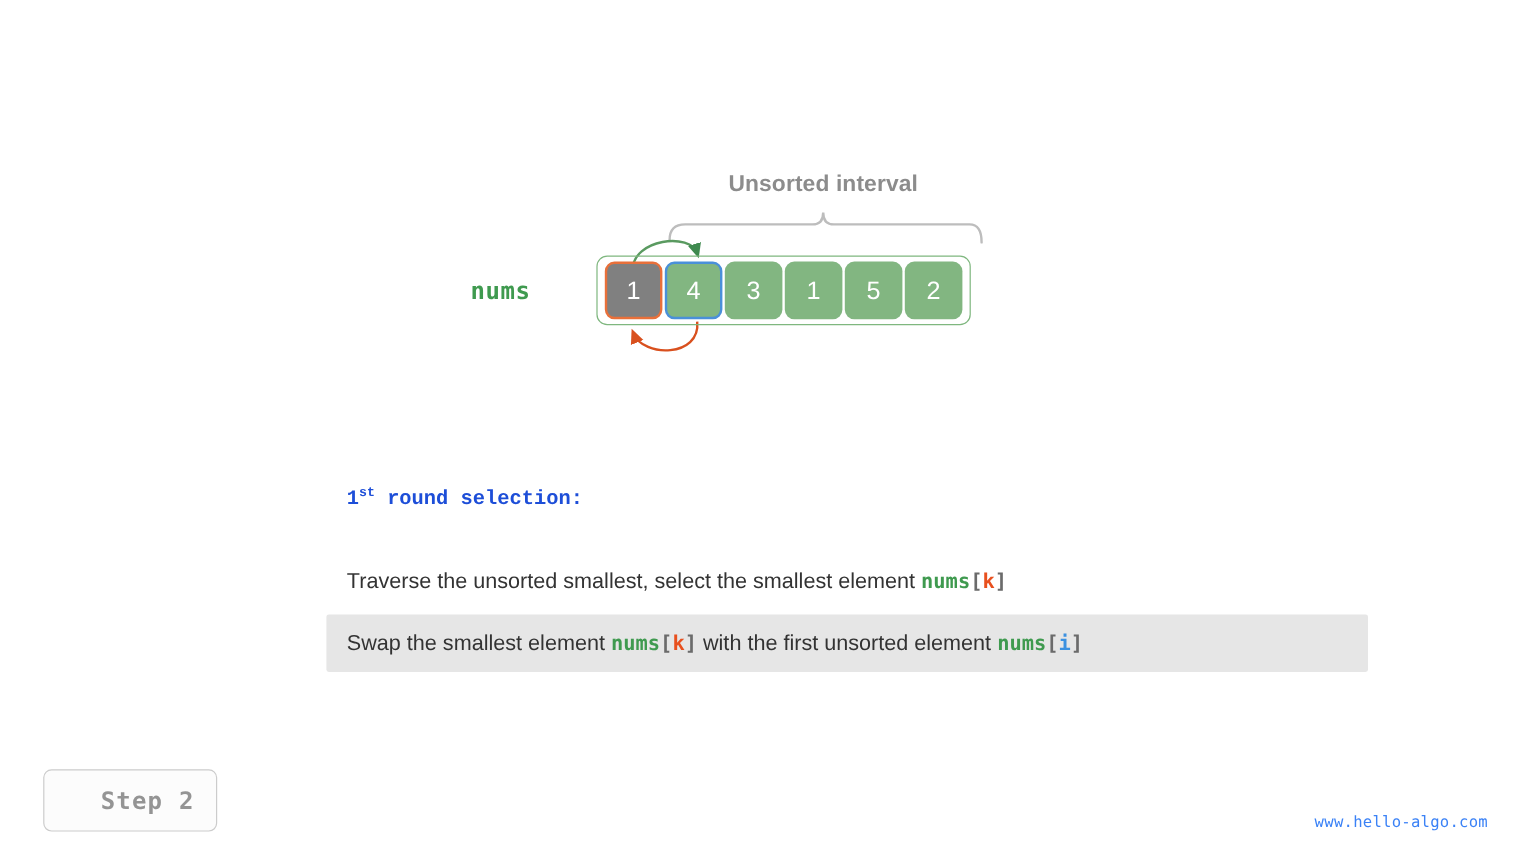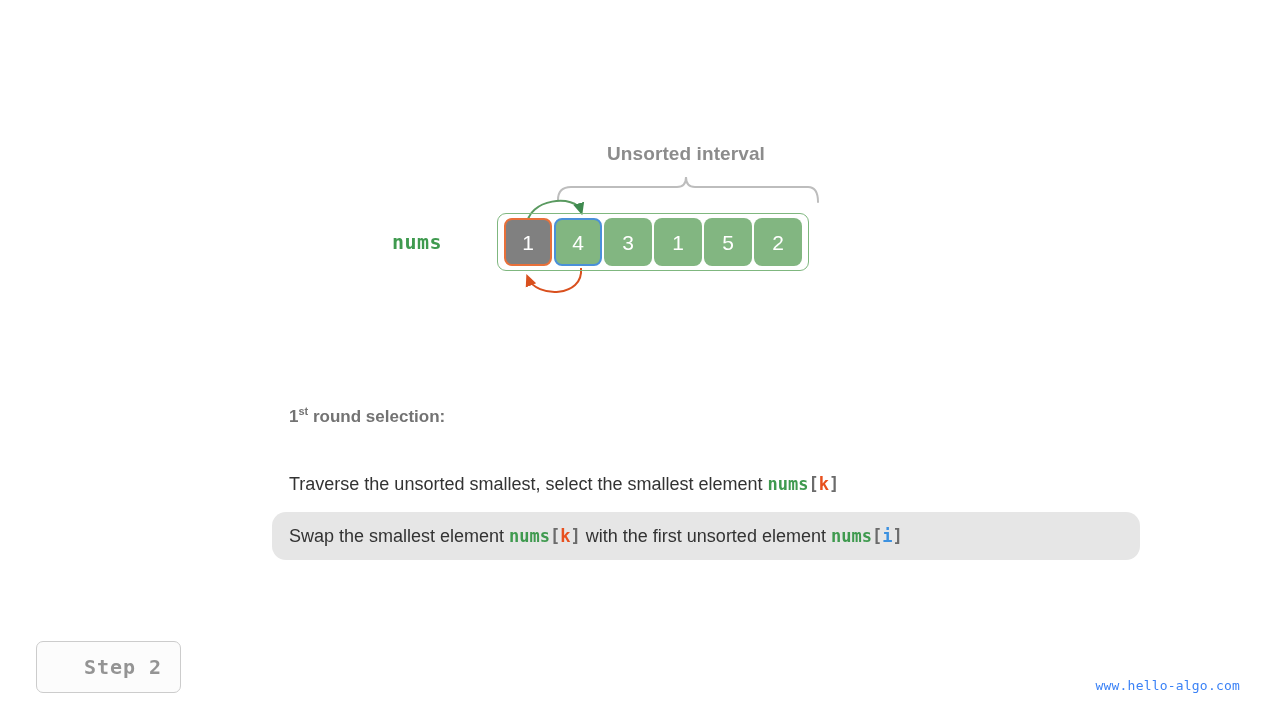--- a/index.html
+++ b/index.html
@@ -97,23 +97,24 @@
   #text-area {
     position: absolute;
     left: 289px;
     top: 408px;
     width: 900px;
   }
 
   #round-heading {
     font-size: 17px;
     font-weight: bold;
-    color: #737373;
+    color: #1d4ed8;
     line-height: 1;
     margin-bottom: 0;
+    font-family: Liberation Mono, monospace;
   }
   #round-heading sup {
     font-size: 11px;
     vertical-align: super;
     line-height: 0;
   }
 
   .step-line {
     font-size: 18px;
     color: #333333;
@@ -127,21 +128,21 @@
     top: 67px;
   }
 
   #highlight-row {
     position: absolute;
     left: -17px;
     top: 104px;
     width: 868px;
     height: 48px;
     background: #e6e6e6;
-    border-radius: 14px;
+    border-radius: 2px;
     display: flex;
     align-items: center;
     padding-left: 17px;
     box-sizing: border-box;
   }
 
   .mono { font-family: "DejaVu Sans Mono", "Liberation Mono", monospace; font-weight: bold; font-size: 17px; }
   .c-green  { color: #3f9a4f; }
   .c-orange { color: #e8501e; }
   .c-blue   { color: #3c91e0; }

